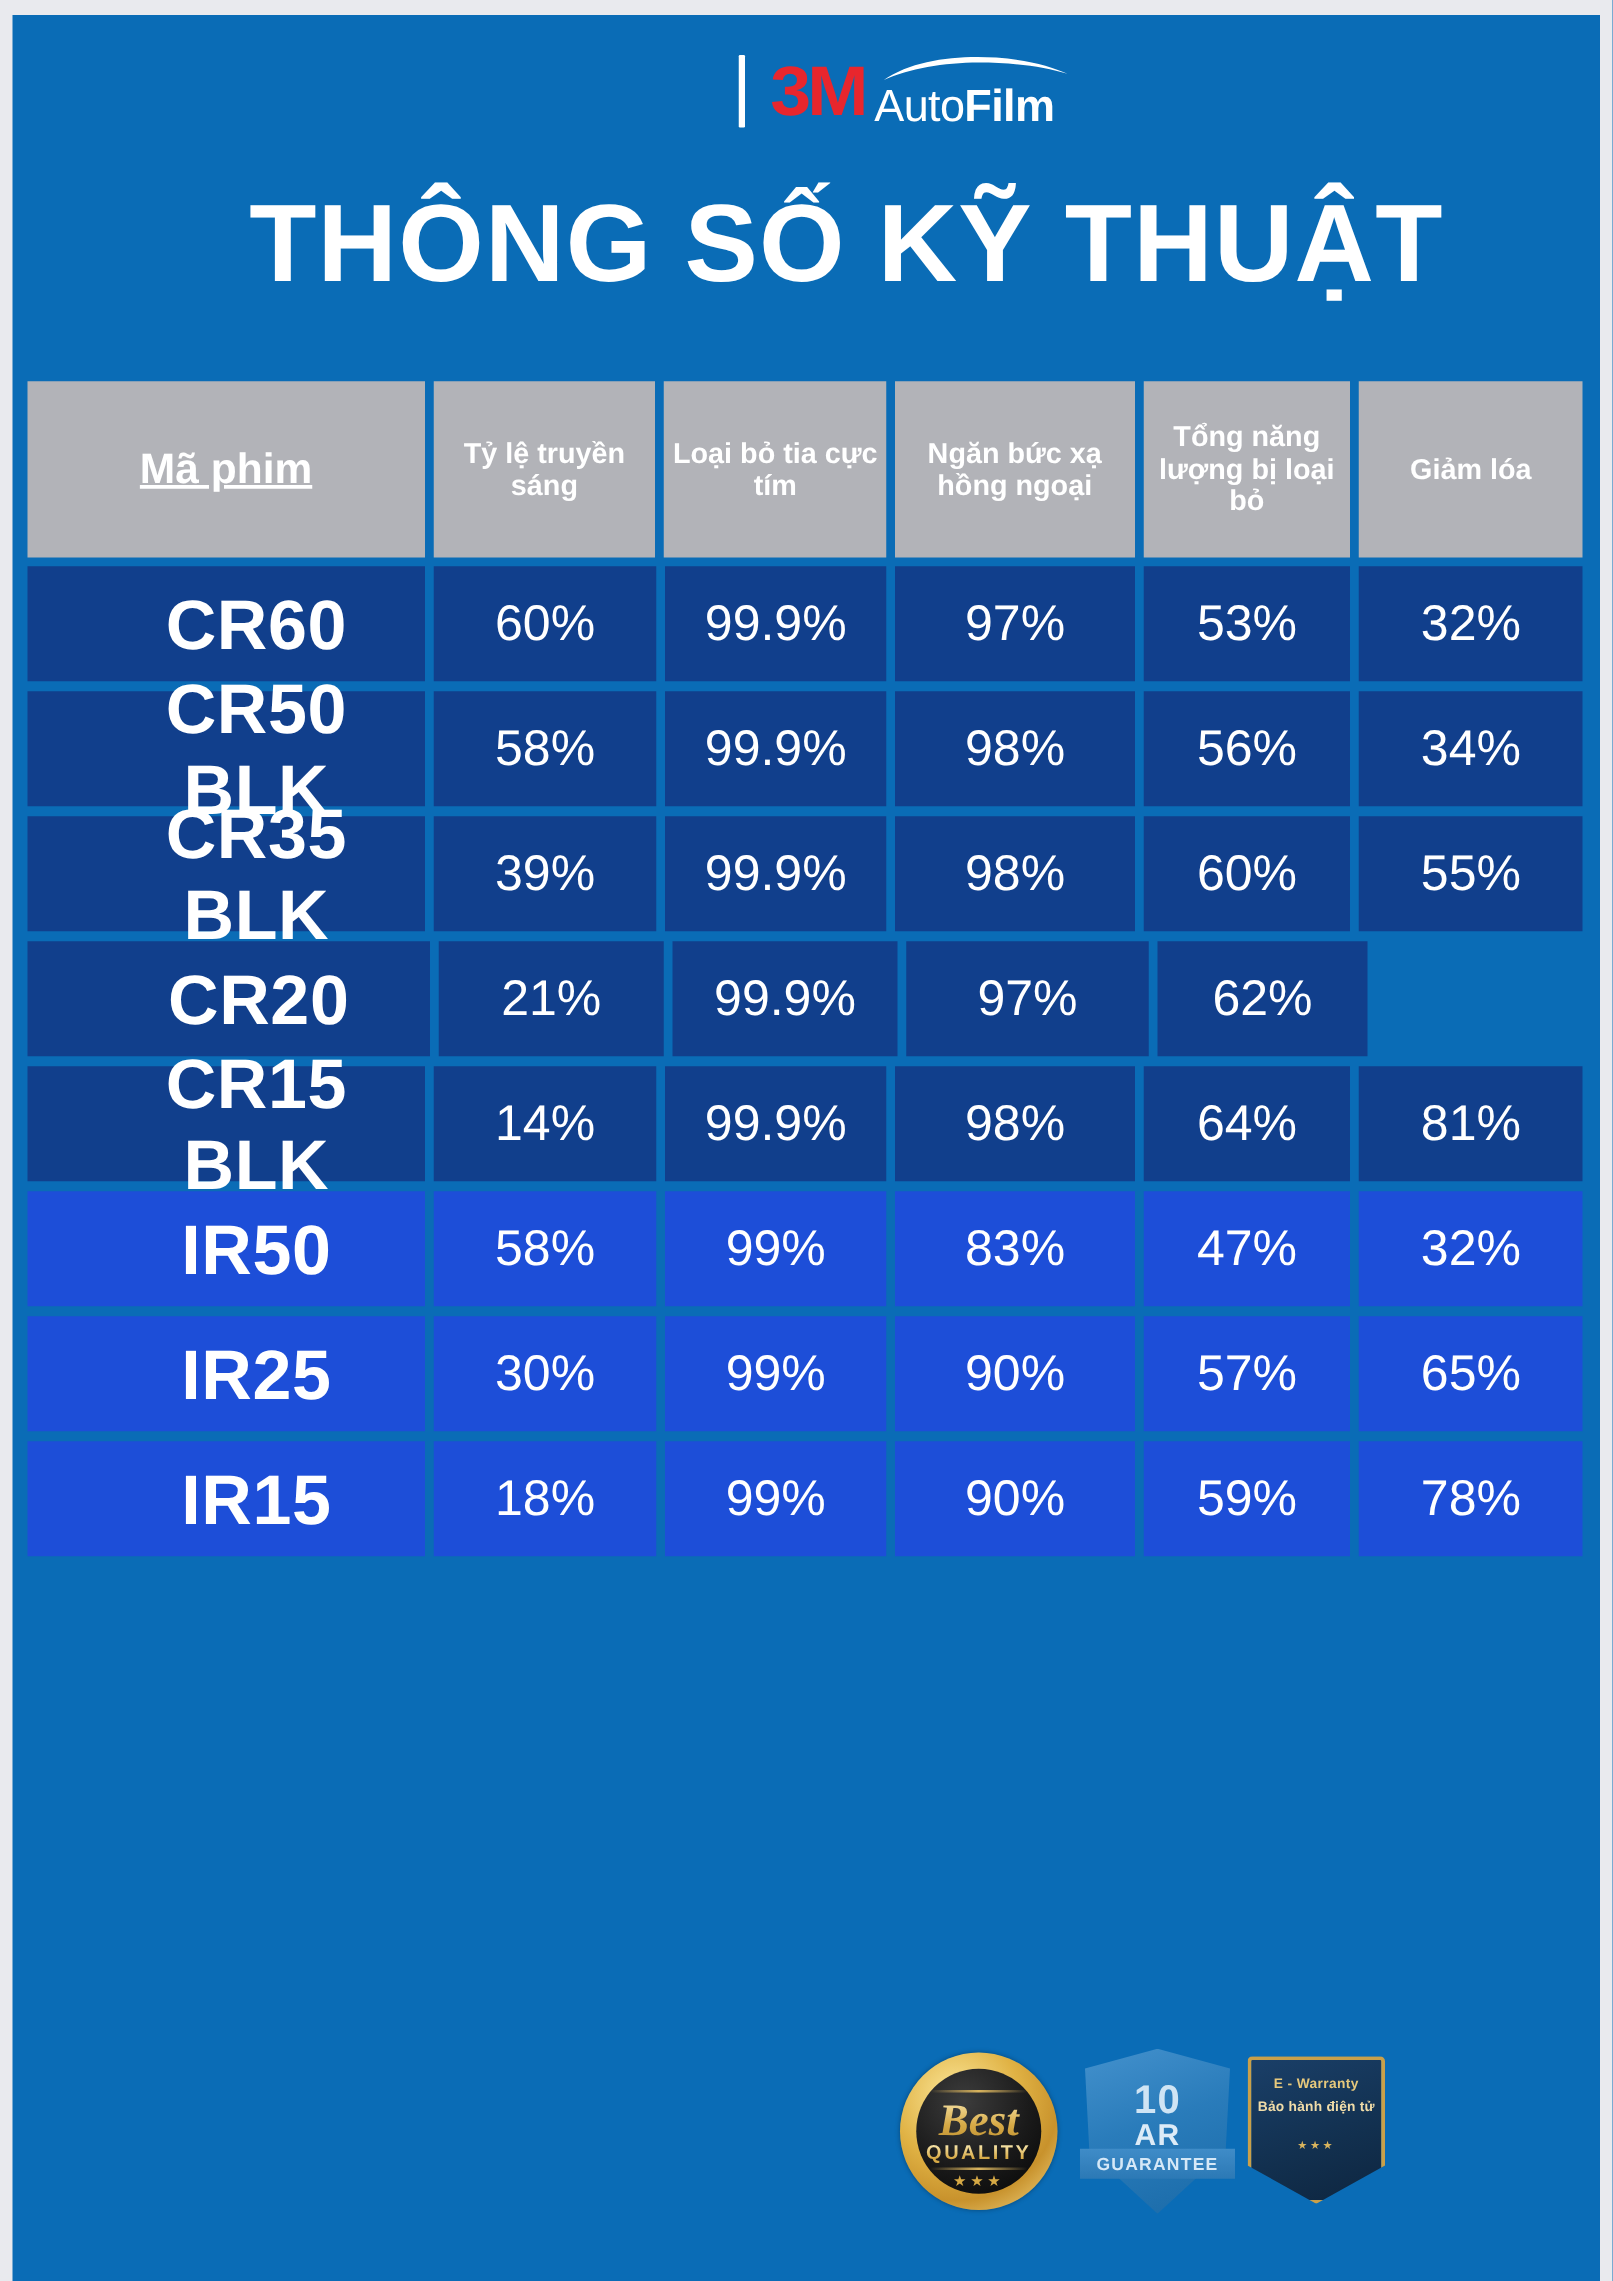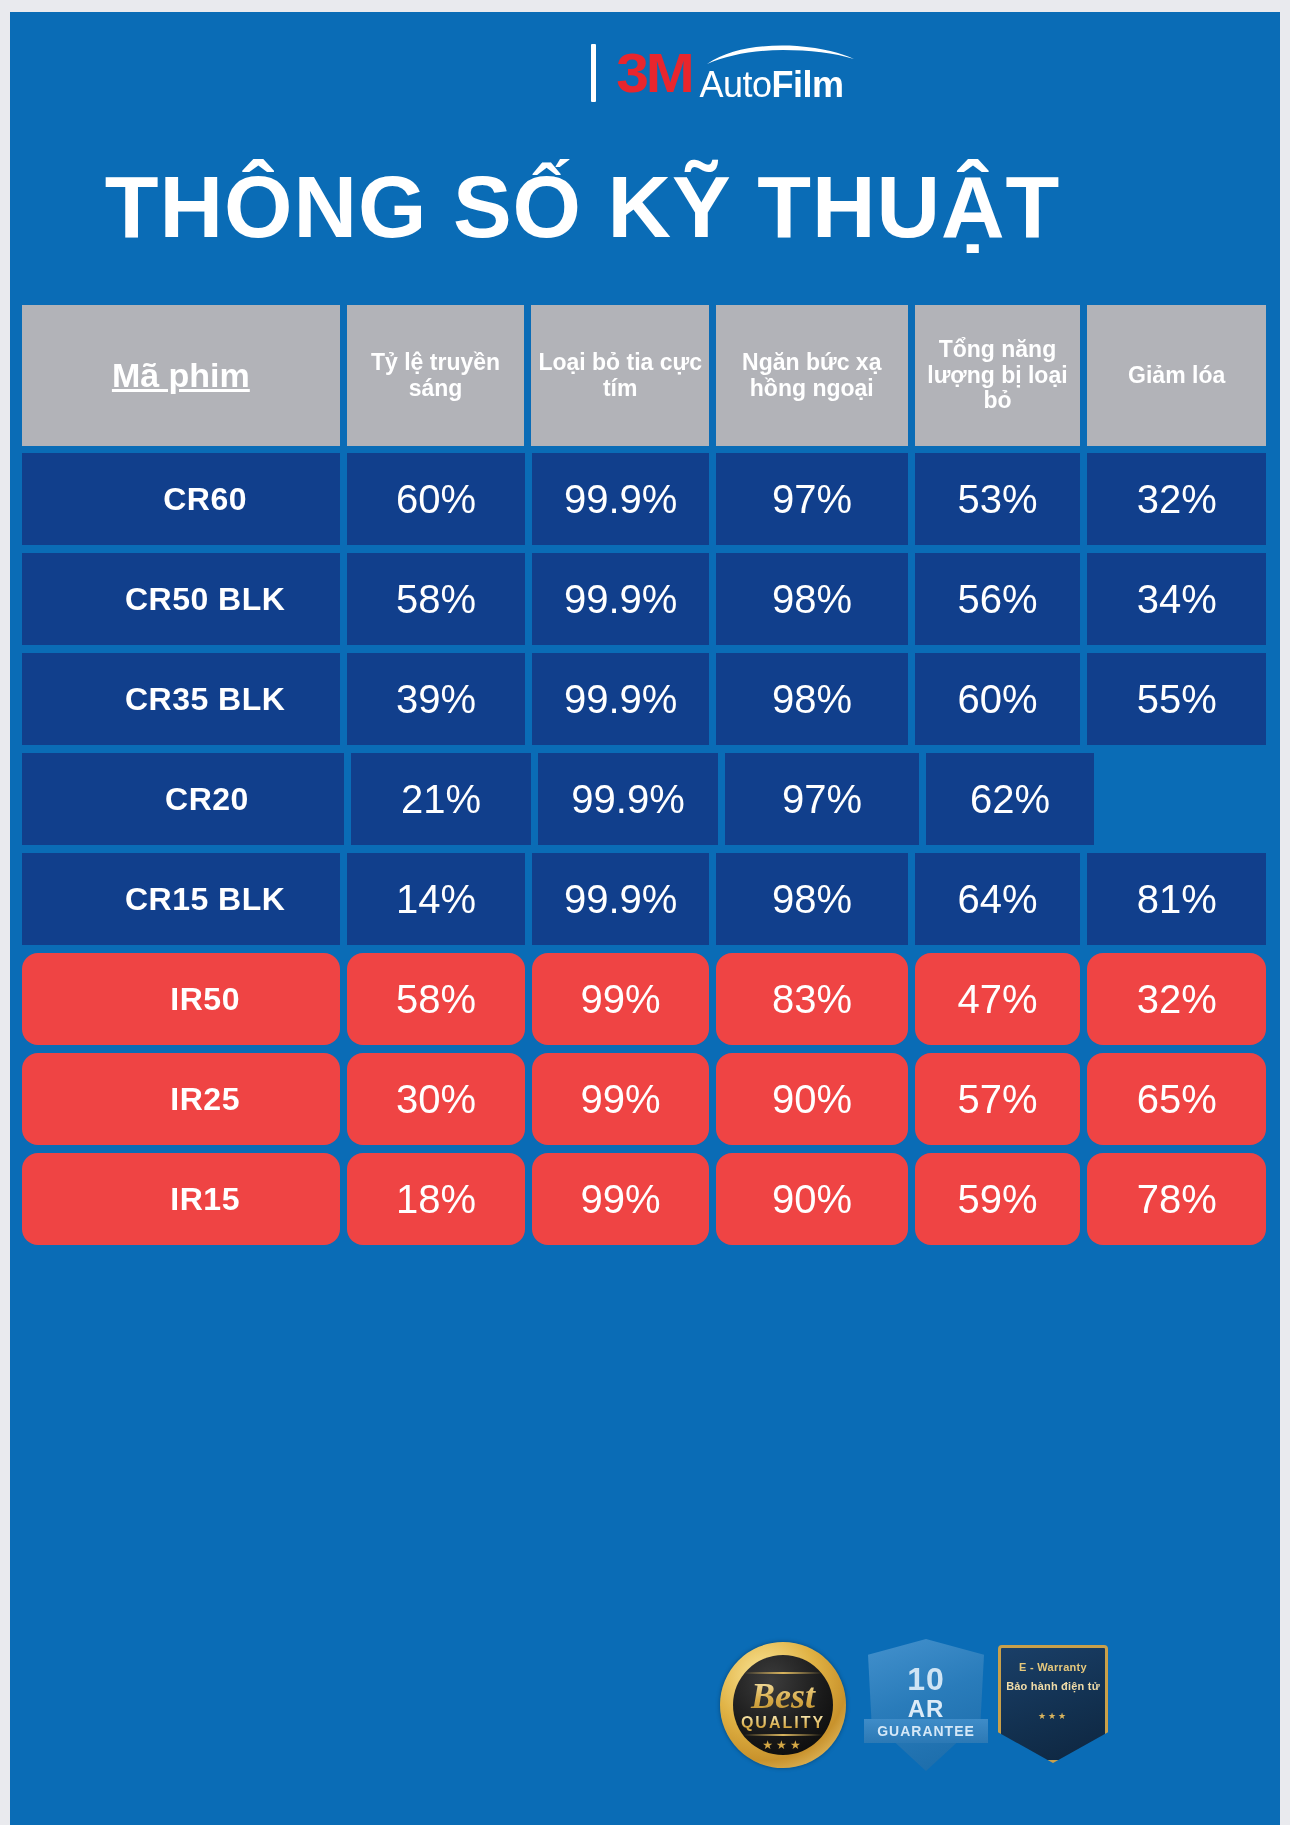--- a/index.html
+++ b/index.html
@@ -38,22 +38,22 @@
     position:absolute;left:6px;top:2px;width:150px;height:22px;overflow:hidden;
   }
   .auto-film{
     position:absolute;left:0;top:22px;
     font-size:36px;font-weight:bold;color:#ffffff;letter-spacing:-0.5px;white-space:nowrap;
   }
   .auto-film .thin{font-weight:normal;}
 
   
   .title{
-    position:absolute;left:0;top:147px;width:1145px;
-    text-align:center;
+    position:absolute;left:0;top:135px;width:1145px;
+    text-align:right;
     color:#ffffff;
     font-size:88px;
     font-weight:bold;
     letter-spacing:1px;
     line-height:96px;
     white-space:nowrap;
   }
 
   
   .table{
@@ -95,27 +95,27 @@
   .row.header .c1,
   .row.header .c2,
   .row.header .c3,
   .row.header .c4,
   .row.header .c5{font-size:23px;}
 
   
   .row.data{margin-bottom:8px;}
   .row.data .cell{height:92px;}
   .row.data .cell.code{
-    font-size:32px;font-weight:bold;letter-spacing:0.5px;padding-left:48px;
+    font-size:56px;font-weight:bold;letter-spacing:0.5px;padding-left:48px;
   }
   .row.data .cell.val{
     font-size:40px;font-weight:normal;
   }
   .row.blue .cell{background:#113f8c;}
-  .row.red  .cell{background:#ef4444;border-radius:16px;}
+  .row.red  .cell{background:#1d4ed8;}
 
   
   .badges{
     position:absolute;left:690px;top:1625px;
     width:400px;height:150px;
   }
   .badge{position:absolute;}
 
   
   .seal{left:20px;top:5px;width:126px;height:126px;}

